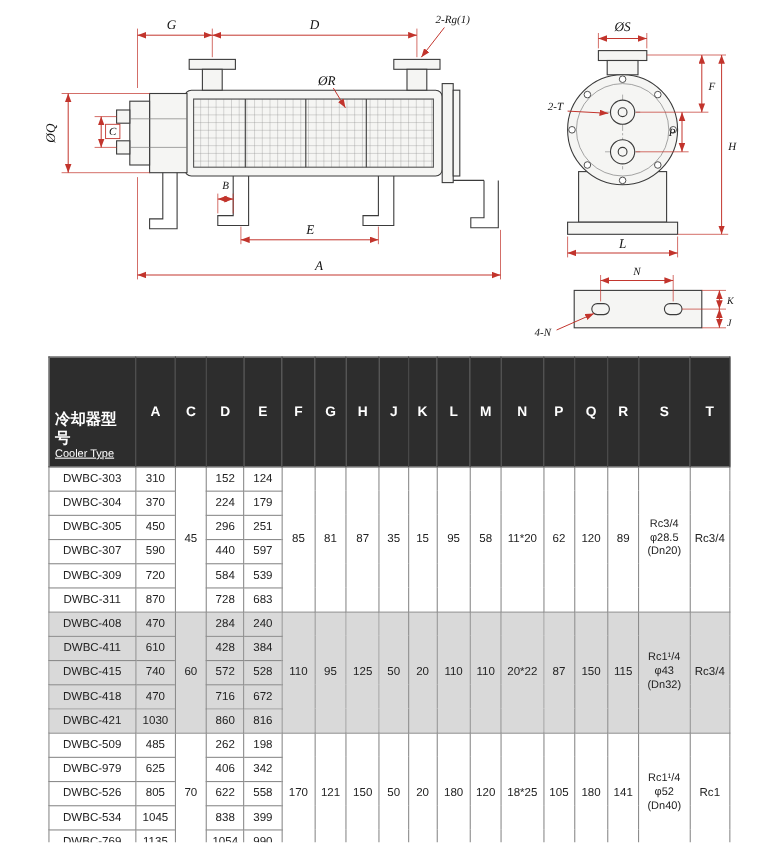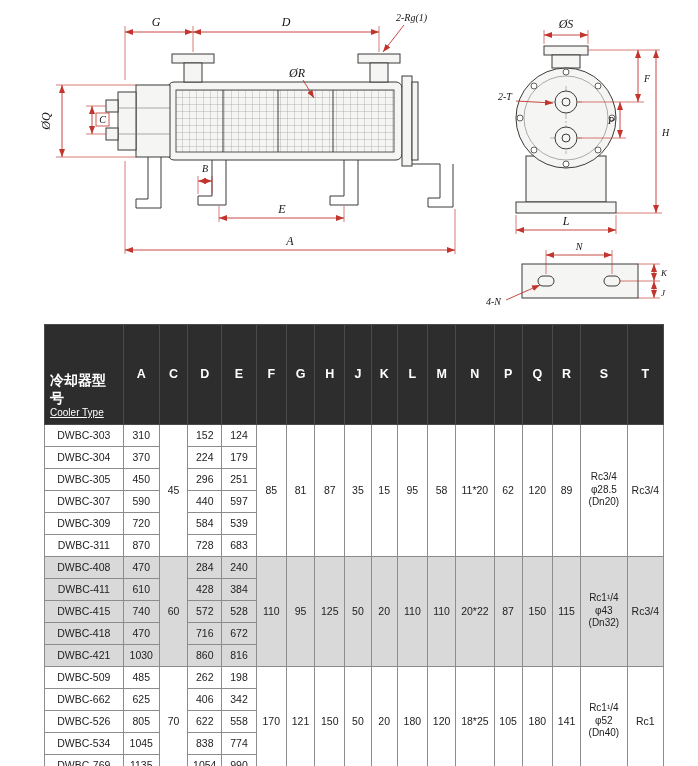--- a/index.html
+++ b/index.html
@@ -352,36 +352,36 @@
           <td rowspan="5">18*25</td>
           <td rowspan="5">105</td>
           <td rowspan="5">180</td>
           <td rowspan="5">141</td>
           <td rowspan="5" class="s-cell">Rc1¹/4
 φ52
 (Dn40)</td>
           <td rowspan="5">Rc1</td>
         </tr>
         <tr>
-          <td class="model">DWBC-662</td>
+          <td class="model">DWBC-979</td>
           <td>625</td>
           <td>406</td>
           <td>342</td>
         </tr>
         <tr>
           <td class="model">DWBC-526</td>
           <td>805</td>
           <td>622</td>
           <td>558</td>
         </tr>
         <tr>
           <td class="model">DWBC-534</td>
           <td>1045</td>
           <td>838</td>
-          <td>774</td>
+          <td>399</td>
         </tr>
         <tr>
           <td class="model">DWBC-769</td>
           <td>1135</td>
           <td>1054</td>
           <td>990</td>
         </tr>
       </tbody>
     </table>
   </div>

